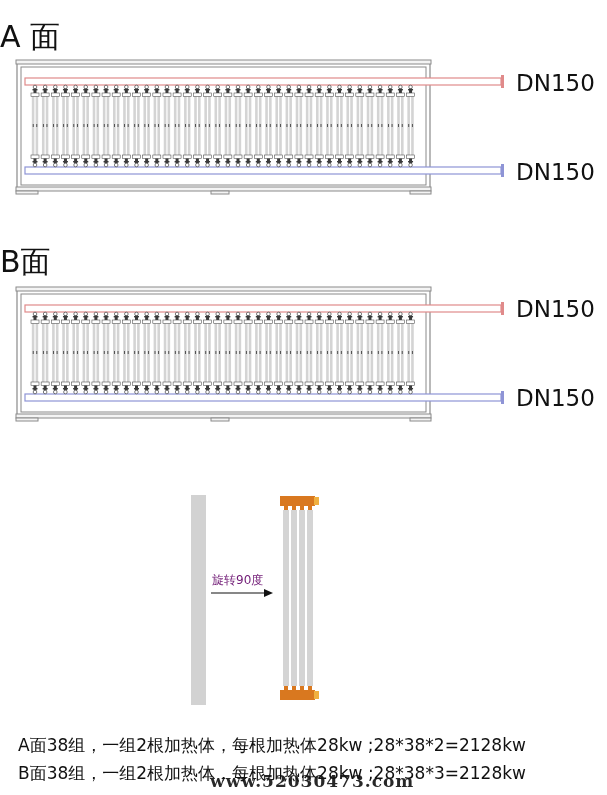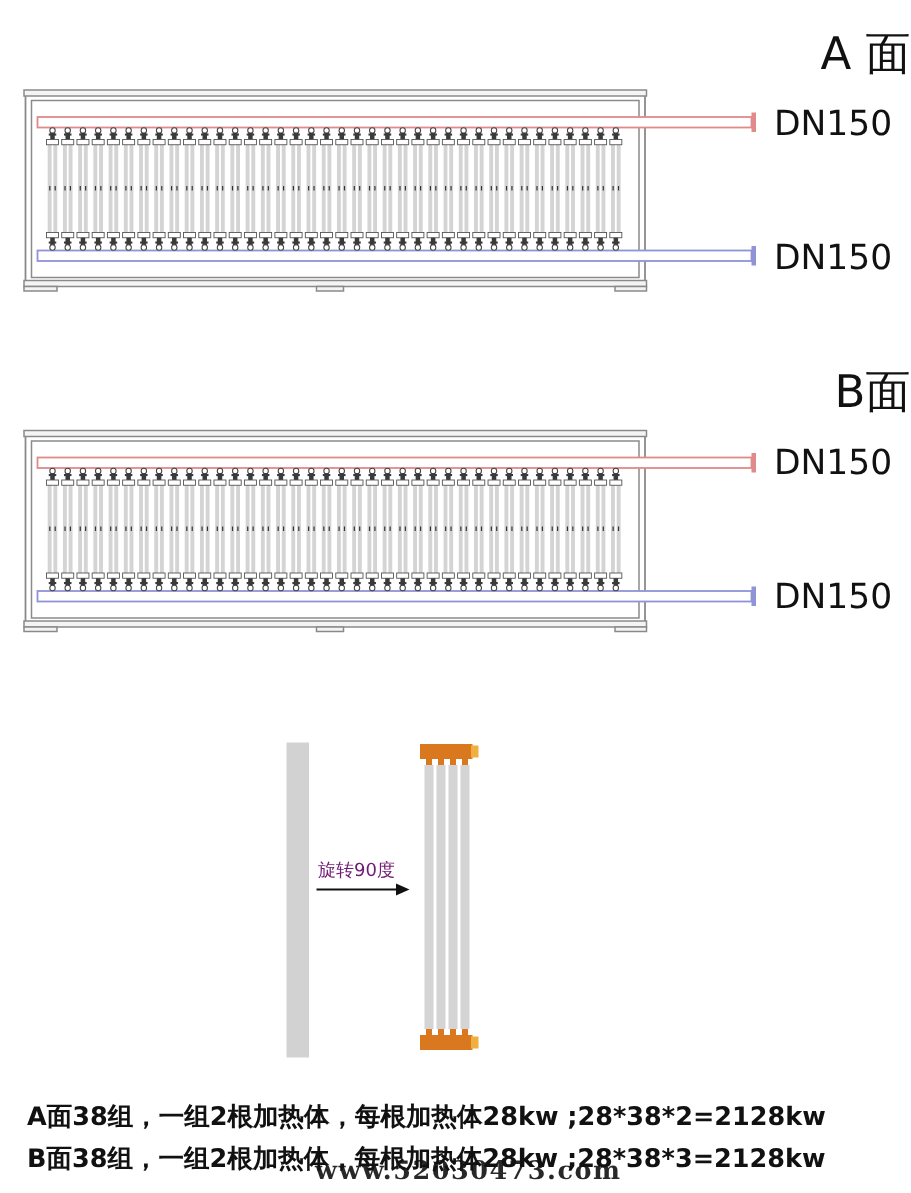--- a/index.html
+++ b/index.html
@@ -1,27 +1,27 @@
 <!DOCTYPE html>
 <html><head>
 <meta charset="utf-8">
 <style>
   html, body { margin:0; padding:0; background:#ffffff; }
   body { width:607px; height:795px; position:relative; overflow:hidden;
          font-family:"DejaVu Sans","Liberation Sans",sans-serif; color:#111; }
-  .title { position:absolute; left:0; width:607px; text-align:right;
+  .title { position:absolute; left:0; width:607px; text-align:left;
            font-size:30px; line-height:34px; color:#111; }
   .panel { position:absolute; left:16px; width:415px; }
   .panel svg { position:absolute; left:0; top:0; overflow:visible; }
   .dn-label { position:absolute; font-size:23px; line-height:20px; color:#111;
               font-family:"DejaVu Sans","Liberation Sans",sans-serif; }
   .rot { position:absolute; left:0; top:0; }
   .rot-label { position:absolute; left:212px; top:573px; font-size:12px; line-height:14px; color:#701a75; }
   .note { position:absolute; left:18px; font-size:17px; line-height:22px; color:#111; white-space:nowrap;
-          font-family:"DejaVu Sans","Liberation Sans",sans-serif;font-weight:bold; }
+          font-family:"DejaVu Sans","Liberation Sans",sans-serif; }
   .watermark { position:absolute; left:210px; top:771px; font-size:17px; line-height:20px;
                font-weight:bold; color:#111; letter-spacing:1px; font-family:"DejaVu Serif","Liberation Serif",serif;
                opacity:0.9; }
 </style>
 </head>
 <body>
 
 <div class="title" style="top:20px;">A 面</div>
 <div class="panel" style="top:60px;">
   <svg width="420" height="140" id="svgA">

